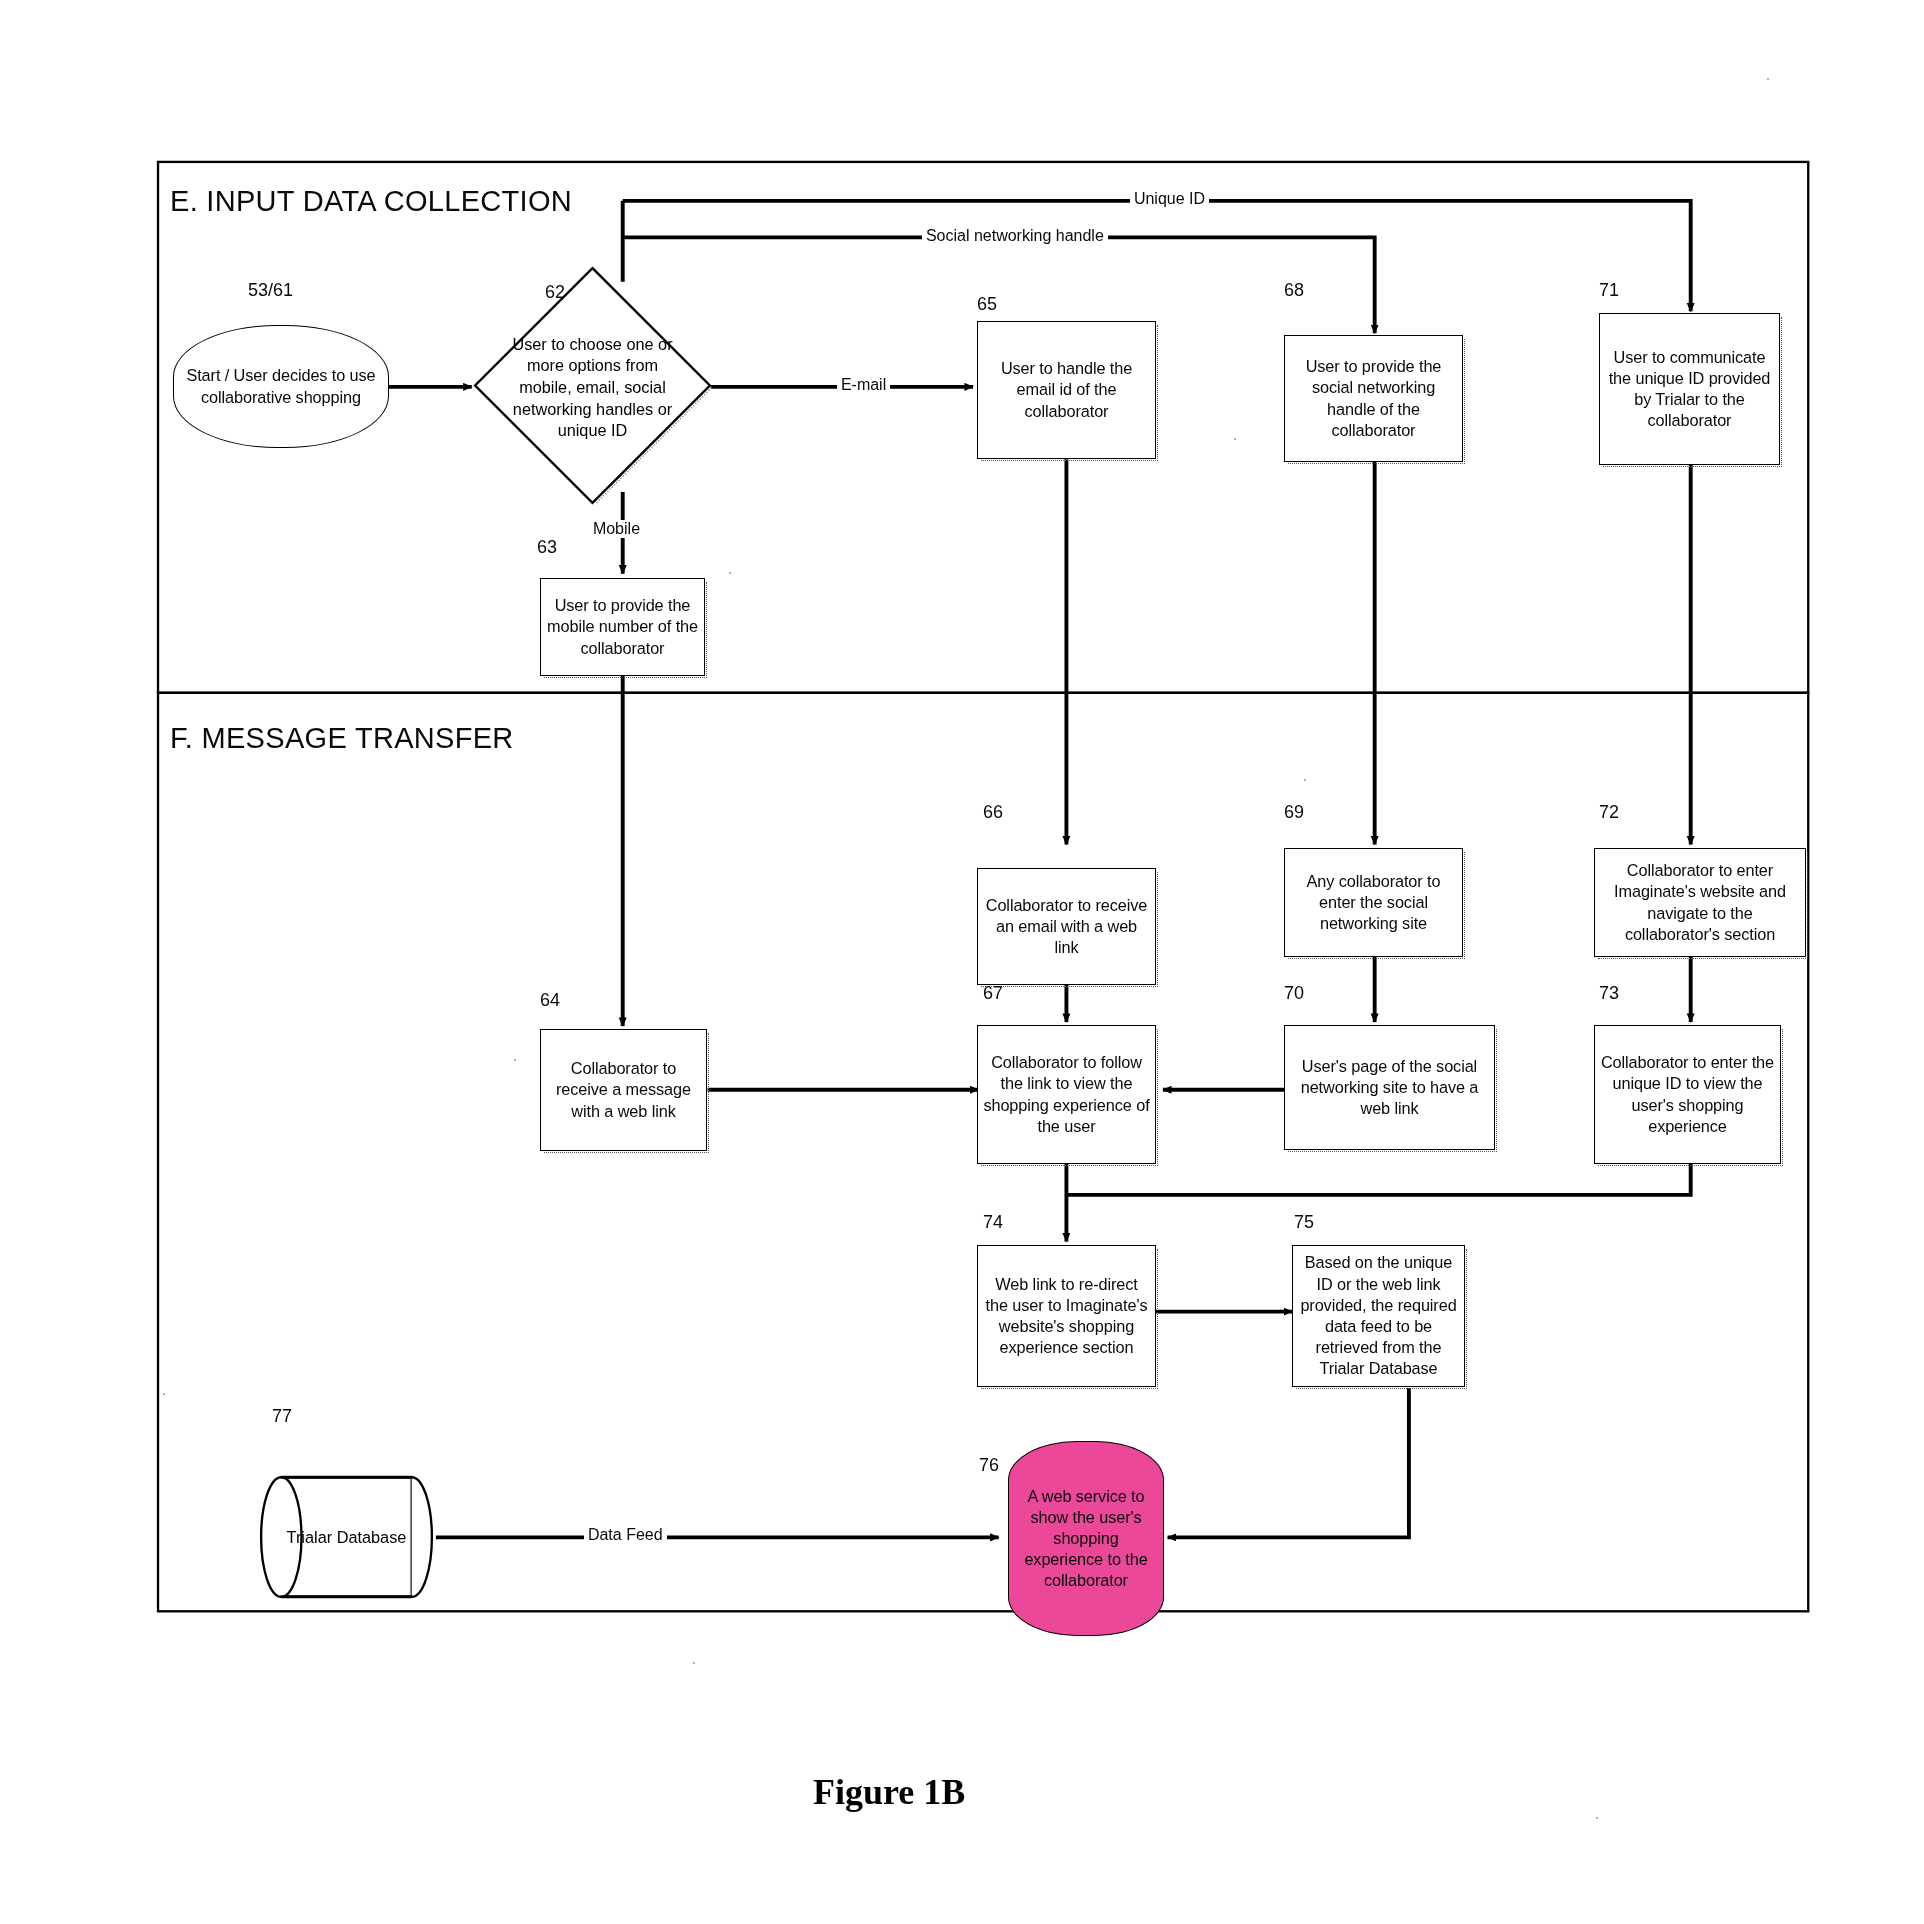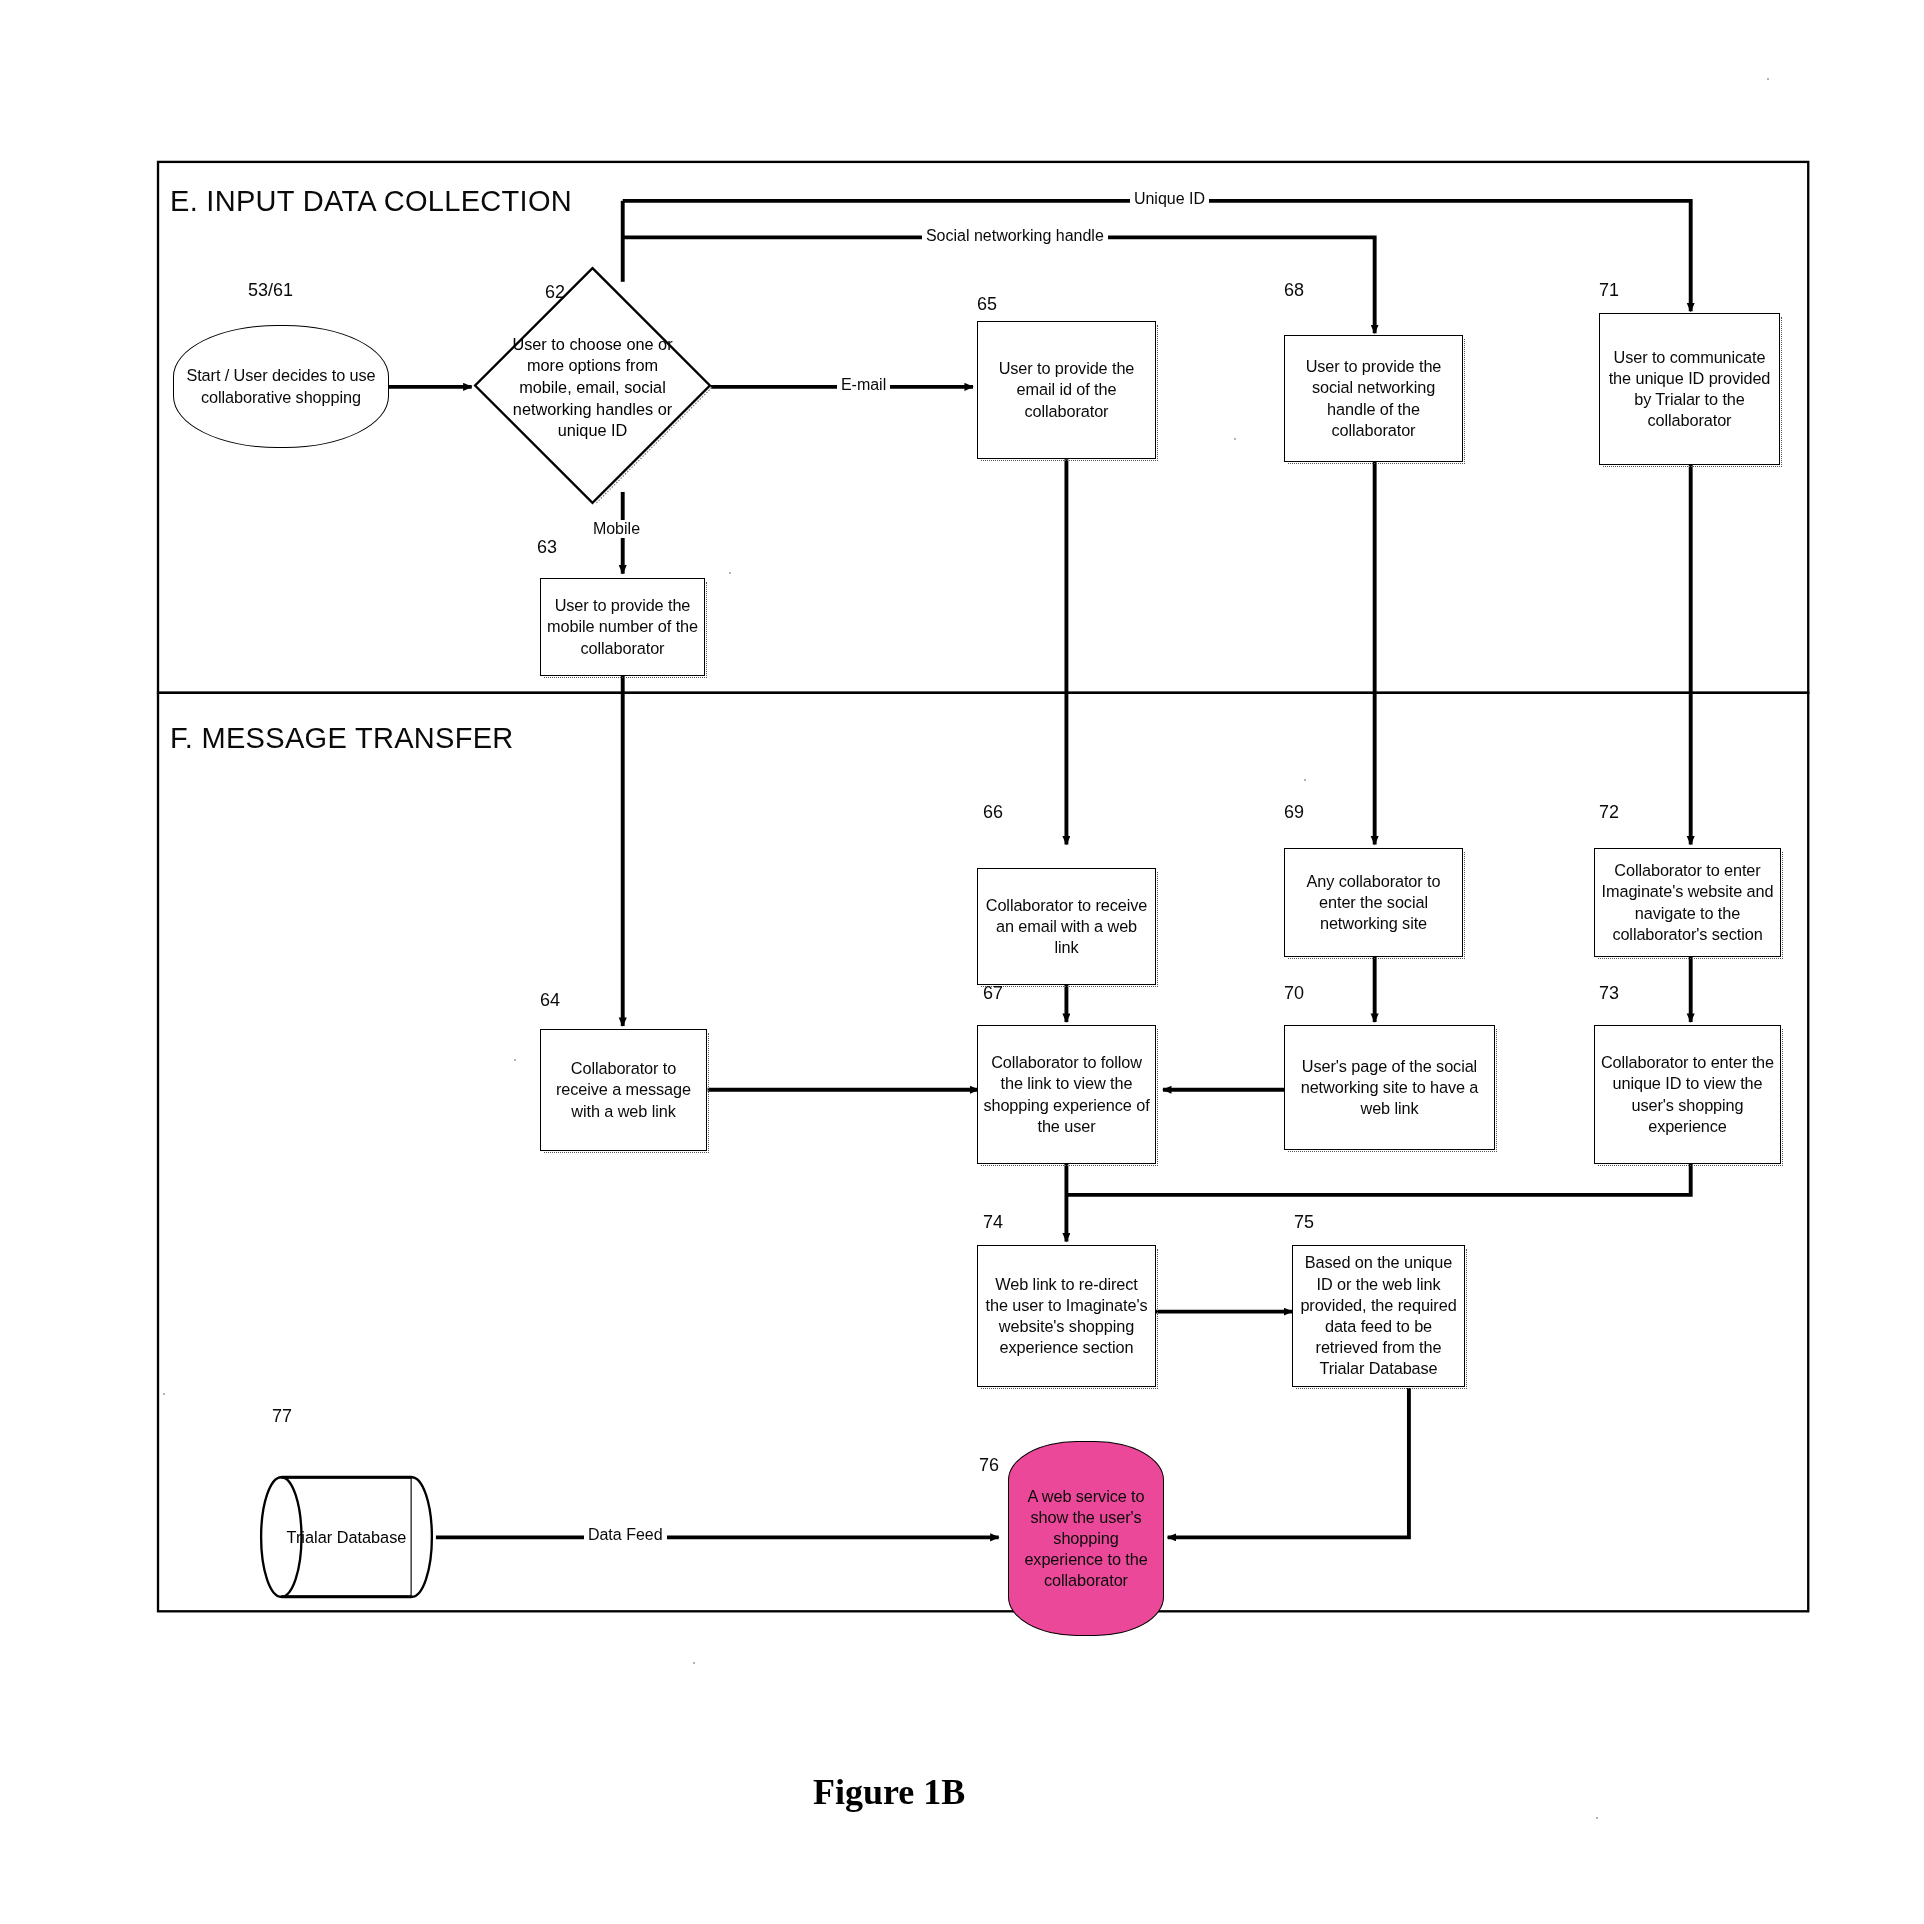--- a/index.html
+++ b/index.html
@@ -204,39 +204,39 @@
       <polygon points="155,4 306,155 155,306 4,155" fill="#fff" stroke="#000" stroke-width="3"></polygon>
       <polyline points="160,306 311,155" fill="none" stroke="#777" stroke-width="1.4" stroke-dasharray="2,2"></polyline>
     </svg>
     <div class="diamond-text">User to choose one or more options from mobile, email, social networking handles or unique ID</div>
   </div>
 
   <div class="refnum" style="left:537px; top:537px;">63</div>
   <div class="node box" style="left:540px; top:578px; width:165px; height:98px;">User to provide the mobile number of the collaborator</div>
 
   <div class="refnum" style="left:977px; top:294px;">65</div>
-  <div class="node box" style="left:977px; top:321px; width:179px; height:138px;">User to provide the email id of the collaborator</div>
+  <div class="node box" style="left:977px; top:321px; width:179px; height:138px;">User to handle the email id of the collaborator</div>
 
   <div class="refnum" style="left:1284px; top:280px;">68</div>
   <div class="node box" style="left:1284px; top:335px; width:179px; height:127px;">User to provide the social networking handle of the collaborator</div>
 
   <div class="refnum" style="left:1599px; top:280px;">71</div>
   <div class="node box" style="left:1599px; top:313px; width:181px; height:152px;">User to communicate the unique ID provided by Trialar to the collaborator</div>
 
   <div class="refnum" style="left:540px; top:990px;">64</div>
   <div class="node box" style="left:540px; top:1029px; width:167px; height:122px;">Collaborator to receive a message with a web link</div>
 
   <div class="refnum" style="left:983px; top:802px;">66</div>
   <div class="node box" style="left:977px; top:868px; width:179px; height:117px;">Collaborator to receive an email with a web link</div>
 
   <div class="refnum" style="left:1284px; top:802px;">69</div>
   <div class="node box" style="left:1284px; top:848px; width:179px; height:109px;">Any collaborator to enter the social networking site</div>
 
   <div class="refnum" style="left:1599px; top:802px;">72</div>
-  <div class="node box" style="left:1594px; top:848px; width:187px; height:109px;">Collaborator to enter Imaginate's website and navigate to the collaborator's section</div>
+  <div class="node box" style="left:1594px; top:848px; width:212px; height:109px;">Collaborator to enter Imaginate's website and navigate to the collaborator's section</div>
 
   <div class="refnum" style="left:983px; top:983px;">67</div>
   <div class="node box" style="left:977px; top:1025px; width:179px; height:139px;">Collaborator to follow the link to view the shopping experience of the user</div>
 
   <div class="refnum" style="left:1284px; top:983px;">70</div>
   <div class="node box" style="left:1284px; top:1025px; width:211px; height:125px;">User's page of the social networking site to have a web link</div>
 
   <div class="refnum" style="left:1599px; top:983px;">73</div>
   <div class="node box" style="left:1594px; top:1025px; width:187px; height:139px;">Collaborator to enter the unique ID to view the user's shopping experience</div>
 

